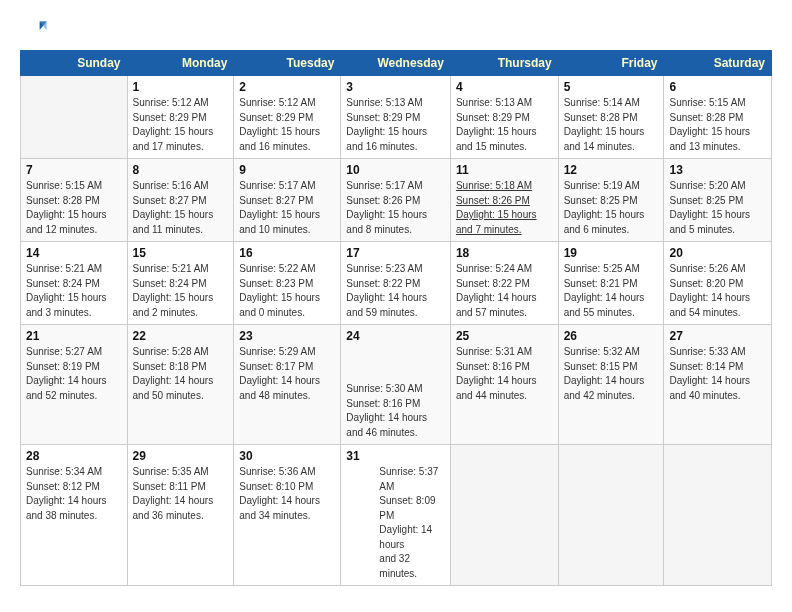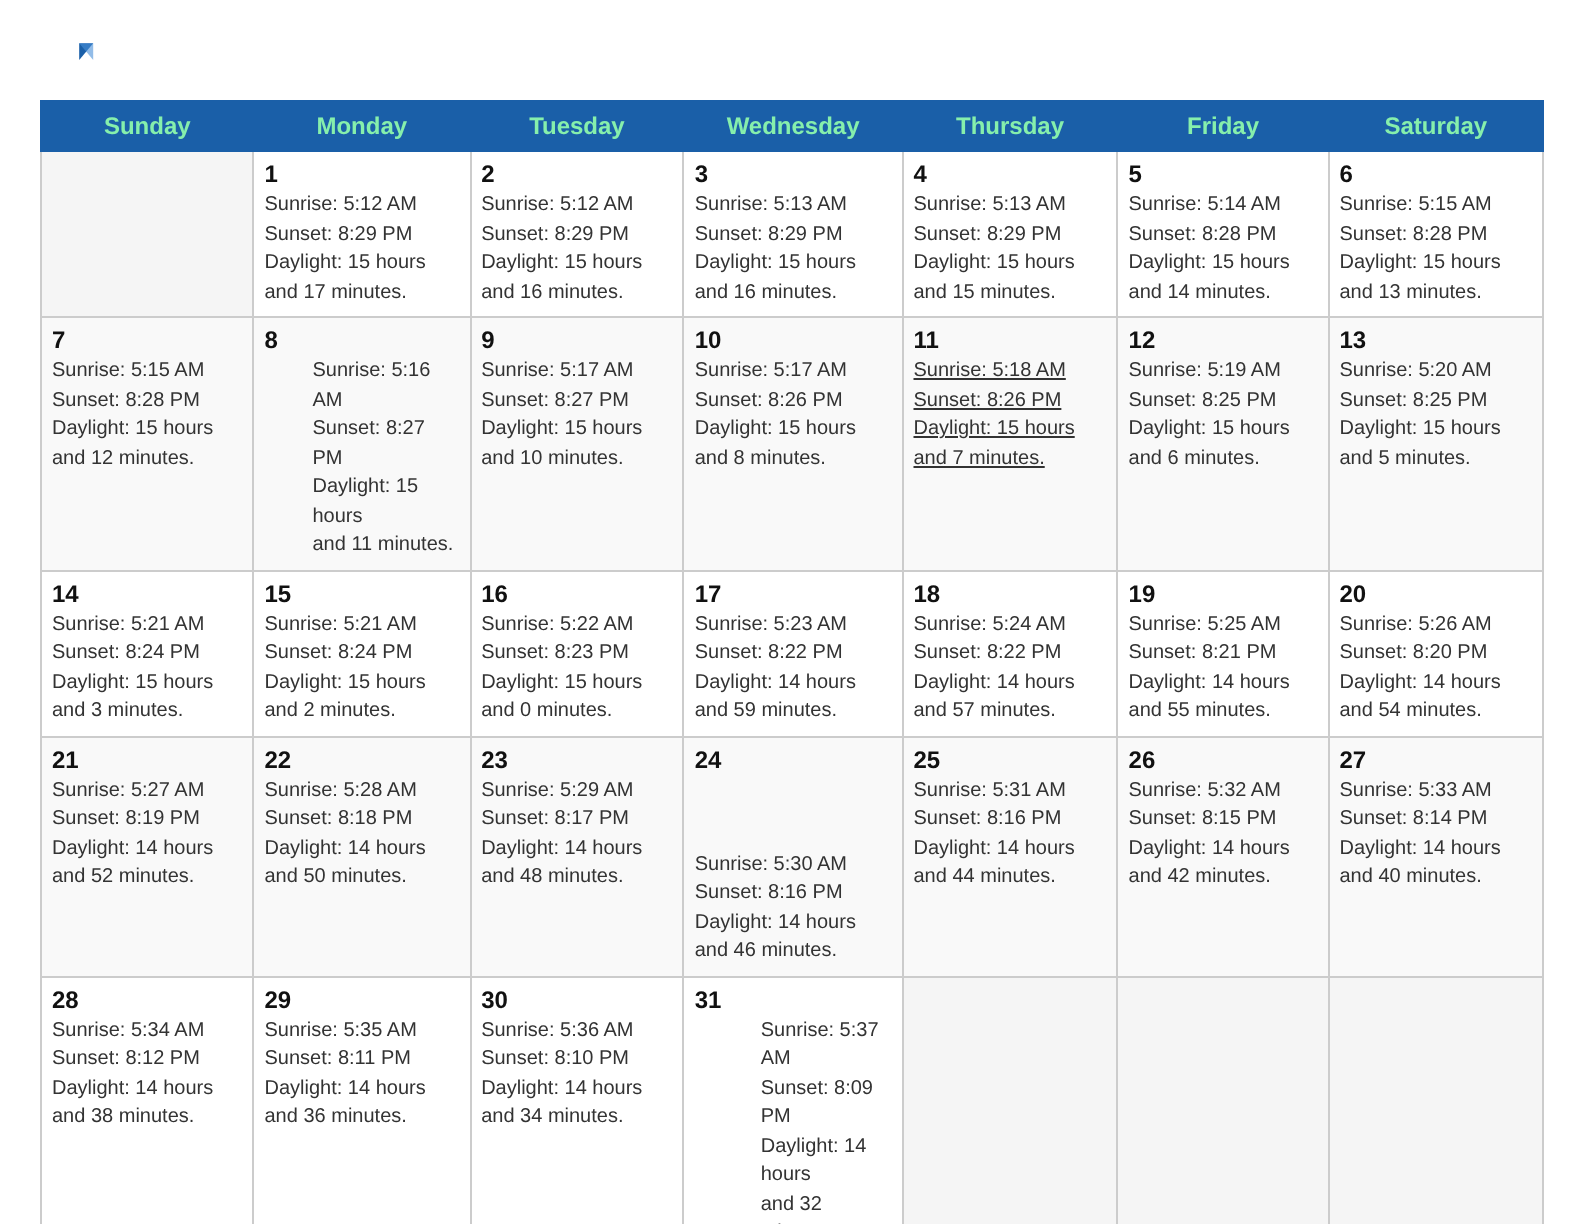--- a/index.html
+++ b/index.html
@@ -56,22 +56,22 @@
       font-size: 15px;
       color: #333;
     }
     .calendar-table {
       width: 100%;
       border-collapse: collapse;
       font-size: 10.5px;
     }
     .calendar-table thead tr th {
       background-color: #1a5fa8;
-      color: #86efac;
-      text-align: center;
+      color: #fef9c3;
+      text-align: right;
       padding: 5px 6px;
       font-size: 12px;
       font-weight: bold;
       border: 1px solid #1a5fa8;
     }
     .calendar-table tbody tr td {
       border: 1px solid #ccc;
       vertical-align: top;
       padding: 4px 5px;
       width: 113px;
@@ -180,21 +180,21 @@
         <tr>
           <td>
             <span class="day-number">7</span>
             <div class="day-info" style="white-space: pre-line;">Sunrise: 5:15 AM
 Sunset: 8:28 PM
 Daylight: 15 hours
 and 12 minutes.</div>
           </td>
           <td>
             <span class="day-number">8</span>
-            <div class="day-info" style="white-space: pre-line; margin-left: 24px;">Sunrise: 5:16 AM
+            <div class="day-info" style="white-space: pre-line;">Sunrise: 5:16 AM
 Sunset: 8:27 PM
 Daylight: 15 hours
 and 11 minutes.</div>
           </td>
           <td>
             <span class="day-number">9</span>
             <div class="day-info" style="white-space: pre-line;">Sunrise: 5:17 AM
 Sunset: 8:27 PM
 Daylight: 15 hours
 and 10 minutes.</div>

